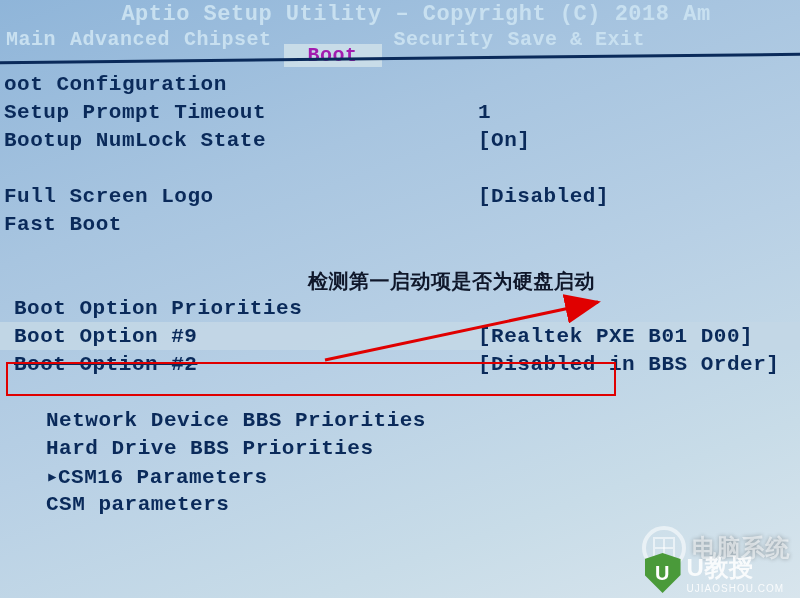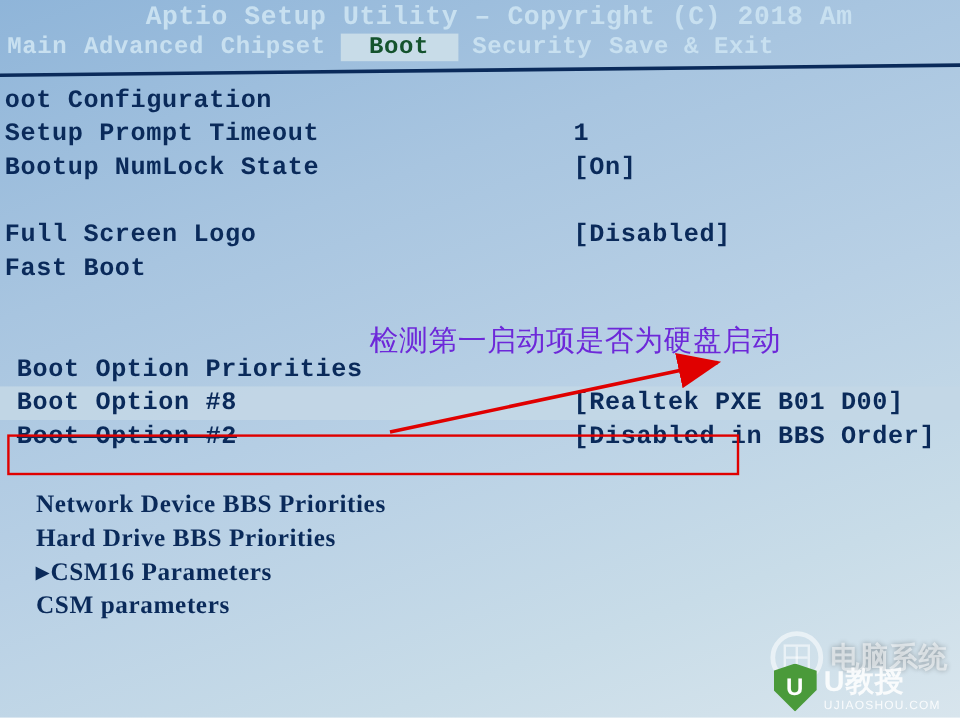--- a/index.html
+++ b/index.html
@@ -30,22 +30,23 @@
     width: 100%;
     display: flex;
     gap: 10px;
     padding-left: 4px;
     color: #c8e0f0;
     font-size: 20px;
   }
   .menu-item { padding: 0 2px; }
   .menu-item.active {
     background: #c8dce8;
-    color: #14532d;
+    color: #a21caf;
     padding: 0 24px;
+    margin-top: 16px;
   }
   .divider {
     position: absolute;
     top: 57px;
     left: 0;
     width: 800px;
     height: 3px;
     background: #0a2a5a;
     transform: skewY(-0.6deg);
   }
@@ -53,31 +54,31 @@
     position: absolute;
     top: 70px;
     left: 0;
     width: 800px;
   }
   .row { display: flex; height: 28px; align-items: center; }
   .col-label { width: 460px; padding-left: 4px; white-space: pre; }
   .col-value { flex: 1; padding-left: 18px; white-space: pre; }
   .hl { background: rgba(195,215,230,0.9); }
   .indent { padding-left: 14px; }
-  .indent2 { padding-left: 30px; font-family: Liberation Serif, serif; }
+  .indent2 { padding-left: 46px; }
   .sub { font-size: 21px; }
   .caret { display: inline-block; width: 12px; }
 
   
   .red-callout {
     position: absolute;
-    color: #6d28d9;
+    color: #0f172a;
     font-family: "Microsoft YaHei", sans-serif;
-    font-weight: normal;
-    font-size: 24px;
+    font-weight: bold;
+    font-size: 20px;
   }
   .red-box {
     position: absolute;
     border: 2px solid #e00000;
   }
   .arrow-svg { position: absolute; pointer-events: none; }
 
   
   .wm1 {
     position: absolute;
@@ -159,21 +160,21 @@
   <div class="row">
     <div class="col-label">Fast Boot</div>
     <div class="col-value"></div>
   </div>
   <div class="row"></div>
   <div class="row"></div>
   <div class="row">
       <div class="col-label indent">Boot Option Priorities</div>
     </div>
   <div class="row hl">
-    <div class="col-label indent">Boot Option #8</div>
+    <div class="col-label indent">Boot Option #9</div>
     <div class="col-value">[Realtek PXE B01 D00]</div>
   </div>
   <div class="row">
     <div class="col-label indent strike">Boot Option #2</div>
     <div class="col-value">[Disabled in BBS Order]</div>
   </div>
   <div class="row"></div>
   <div class="row sub">
       <div class="col-label indent2">Network Device BBS Priorities</div>
     </div>

